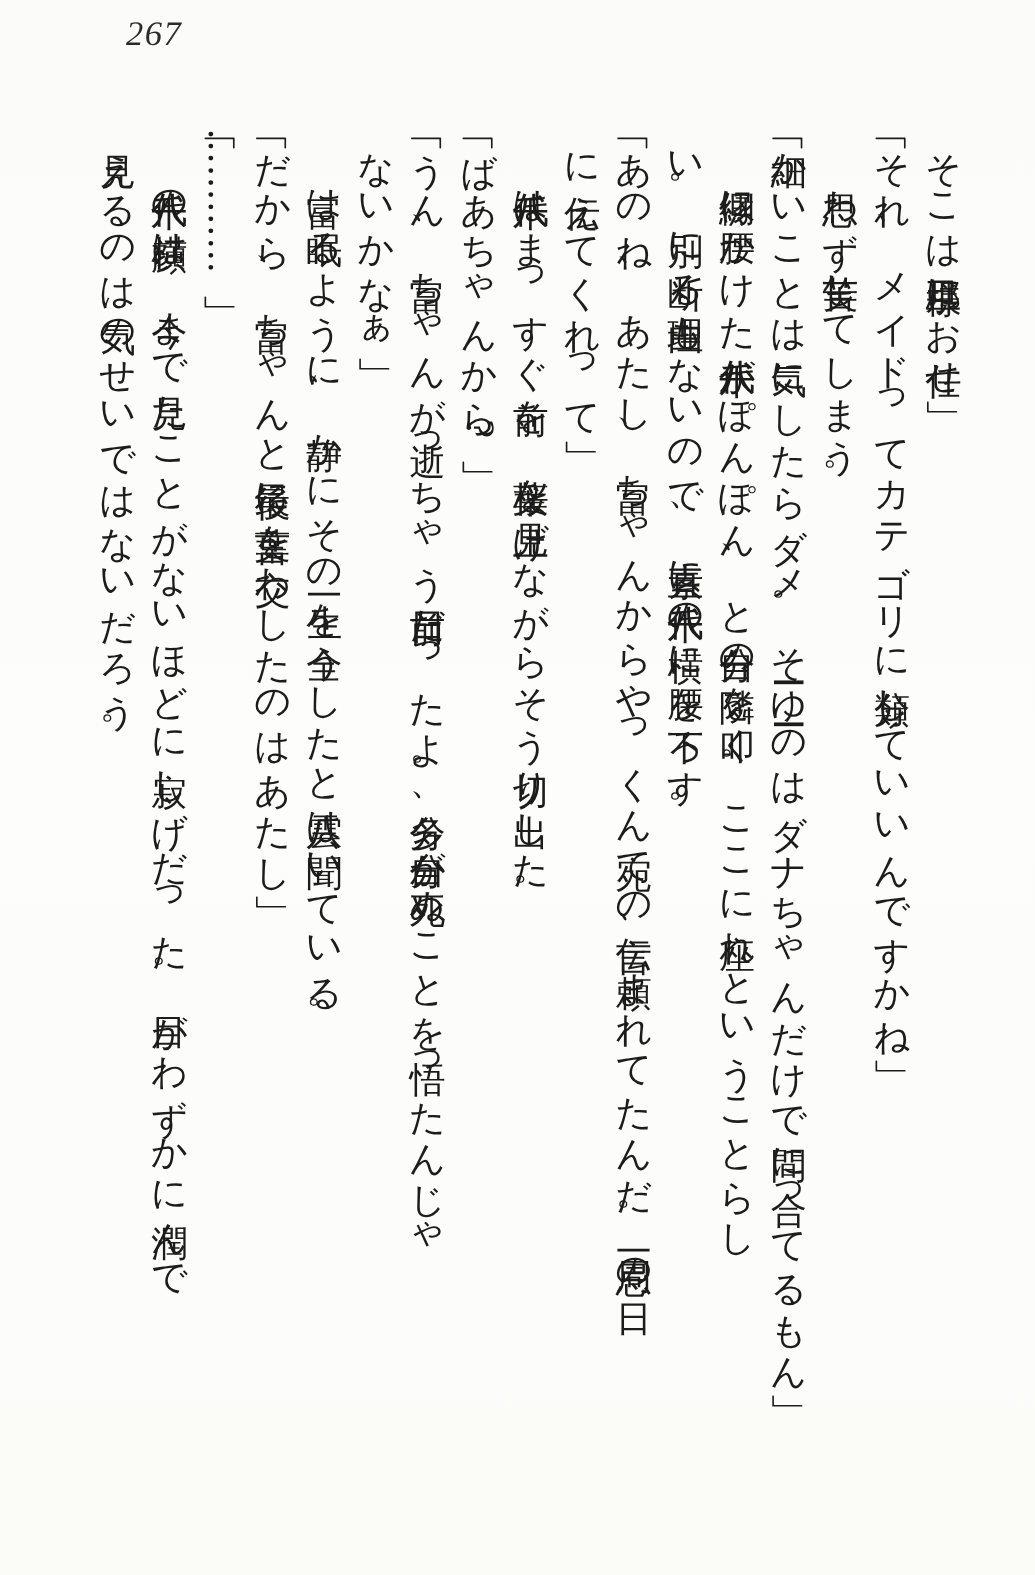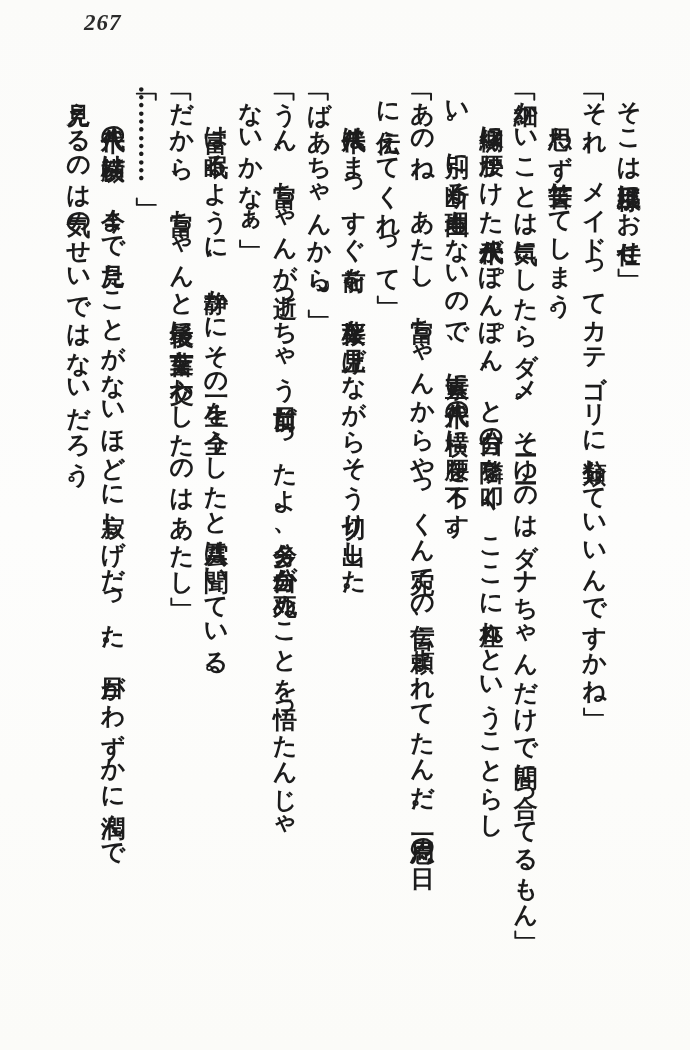--- a/index.html
+++ b/index.html
@@ -1,15 +1,15 @@
 <!DOCTYPE html>
 <html lang="ja"><head>
 <meta charset="utf-8">
 <style>
-  * { margin: 0; padding: 0; box-sizing: border-box; font-weight: bold; }
+  * { margin: 0; padding: 0; box-sizing: border-box; }
 
   html, body {
     width: 690px;
     height: 1050px;
     overflow: hidden;
   }
 
   body {
     position: relative;
     background: #fcfcfa;

